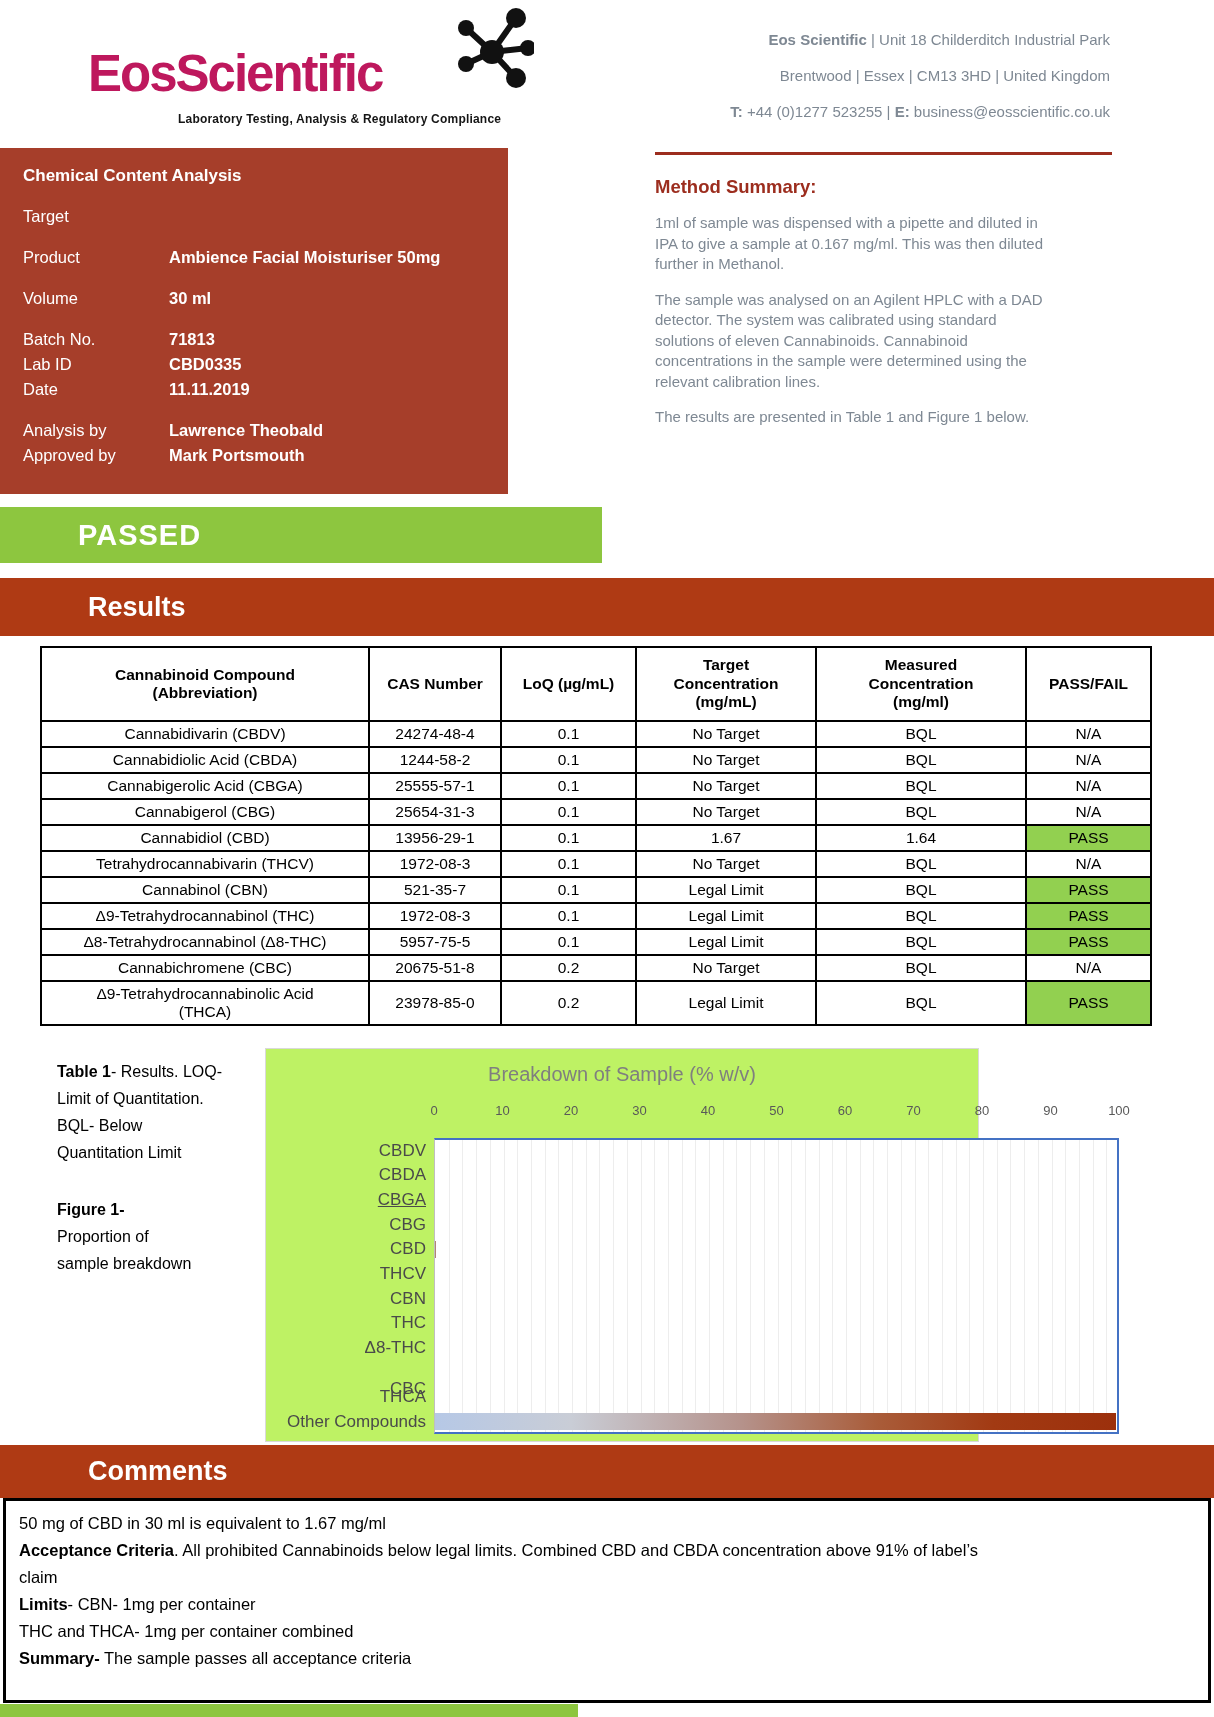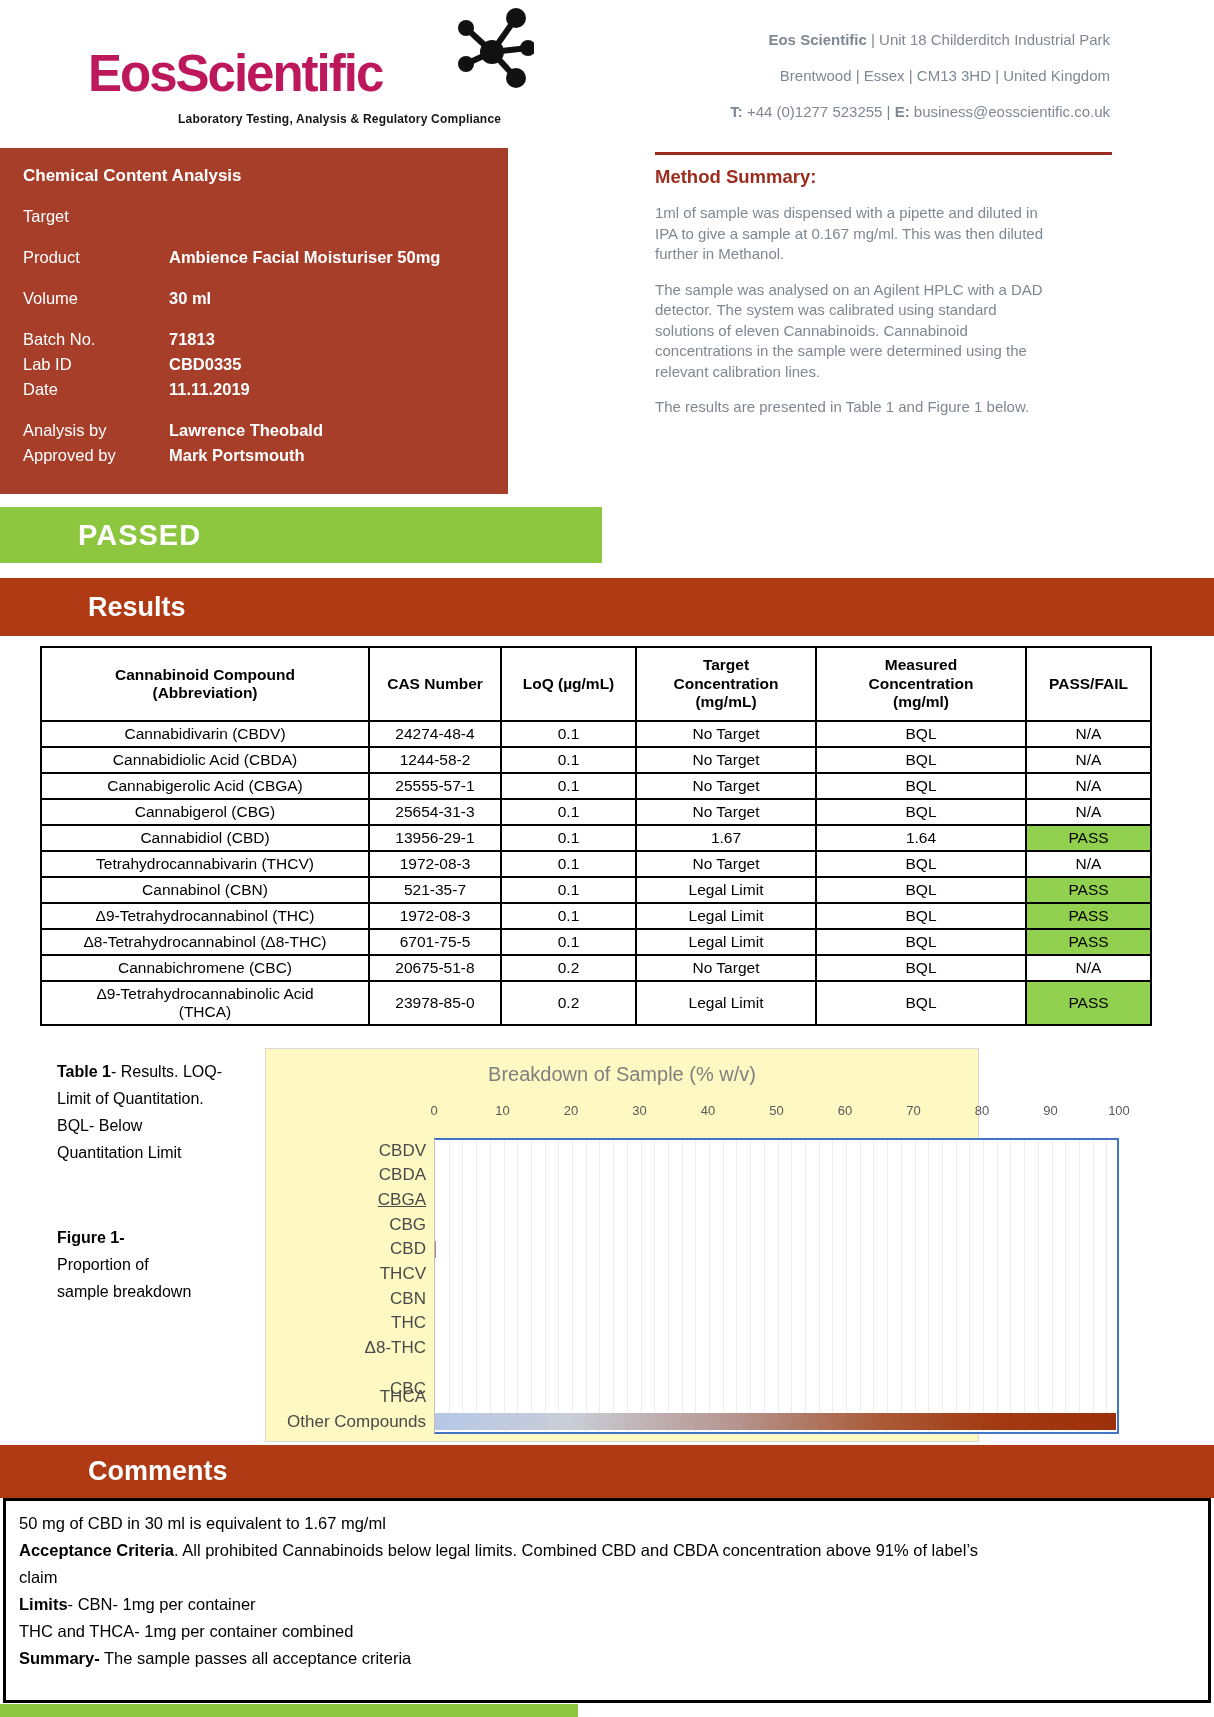--- a/index.html
+++ b/index.html
@@ -19,21 +19,21 @@
             padding:16px 0 0 23px;box-sizing:border-box}
   #info-title{font-size:17px;font-weight:700;line-height:24px}
   .info-row{display:flex;line-height:25px;font-size:16.5px}
   .info-row.gap{margin-top:16px}
   .info-label{width:146px;flex:none}
   .info-value{font-weight:700}
 
   
   #method{left:655px;top:152px;width:457px}
   #method-rule{border-top:3px solid #9C2D1E;width:100%;height:0}
-  #method-heading{color:#9C2D1E;font-size:18.5px;font-weight:700;margin-top:11px}
+  #method-heading{color:#9C2D1E;font-size:18.5px;font-weight:700;margin-top:21px}
   .method-para{color:#7E8893;font-size:15px;line-height:20.5px;margin-top:15px;white-space:pre-line}
 
   
   #passed-banner{left:0;top:507px;width:602px;height:56px;background:#8DC63F;color:#fff;
                  font-size:29px;font-weight:700;line-height:56px;padding-left:78px;
                  box-sizing:border-box;letter-spacing:1px}
   #results-banner{left:0;top:578px;width:1214px;height:58px;background:#AF3A14;color:#fff;
                   font-size:27px;font-weight:700;line-height:58px;padding-left:88px;box-sizing:border-box}
   #comments-banner{left:0;top:1445px;width:1214px;height:53px;background:#AF3A14;color:#fff;
                    font-size:27px;font-weight:700;line-height:53px;padding-left:88px;box-sizing:border-box}
@@ -43,24 +43,24 @@
   #results-table th,#results-table td{border:2px solid #000;text-align:center;font-size:15.5px;
       padding:0 4px;white-space:pre-line;overflow:hidden}
   #results-table th{font-weight:700;line-height:18.5px}
   #results-table thead tr{height:74px}
   #results-table tbody tr{height:26px}
   #results-table tbody tr.tall{height:44px}
   #results-table td.pass{background:#92D050}
 
   
   #table-caption{left:57px;top:1058px;width:205px;font-size:16px;line-height:27px;white-space:pre-line}
-  #figure-caption{left:57px;top:1224px;width:185px;font-size:16px;line-height:27px;white-space:pre-line}
-
-  
-  #chart{left:265px;top:1048px;width:714px;height:394px;background:#fef9c3;border:1px solid #D9D9D9;box-sizing:border-box}
+  #figure-caption{left:57px;top:1196px;width:185px;font-size:16px;line-height:27px;white-space:pre-line}
+
+  
+  #chart{left:265px;top:1048px;width:714px;height:394px;background:#bef264;border:1px solid #D9D9D9;box-sizing:border-box}
   #chart-title{position:absolute;left:0;top:14px;width:100%;text-align:center;color:#7F7F7F;font-size:20px}
   .x-tick{position:absolute;top:54px;width:44px;text-align:center;color:#595959;font-size:13px}
   #plot{position:absolute;left:168px;top:89px;width:685px;height:296px;background:#fff;
         border:2px solid #4472C4;border-left:1px solid #BFBFBF;box-sizing:border-box}
   .gridline{position:absolute;top:0;bottom:0;width:1px;background:#EDEDED}
   .cat-label{position:absolute;left:0;width:160px;text-align:right;color:#4a4a4a;font-size:17px;line-height:17px}
   .bar{position:absolute;height:17px;
        background:linear-gradient(90deg,#b6c8e6 0%,#c9cdd6 20%,#b5928b 45%,#a95c39 65%,#a23a13 82%,#9c300c 100%)}
 
   
@@ -240,21 +240,21 @@
       <tr>
         <td>Δ9-Tetrahydrocannabinol (THC)</td>
         <td>1972-08-3</td>
         <td>0.1</td>
         <td>Legal Limit</td>
         <td>BQL</td>
         <td class="pass">PASS</td>
       </tr>
       <tr>
         <td>Δ8-Tetrahydrocannabinol (Δ8-THC)</td>
-        <td>6701-75-5</td>
+        <td>5957-75-5</td>
         <td>0.1</td>
         <td>Legal Limit</td>
         <td>BQL</td>
         <td class="pass">PASS</td>
       </tr>
       <tr>
         <td>Cannabichromene (CBC)</td>
         <td>20675-51-8</td>
         <td>0.2</td>
         <td>No Target</td>

